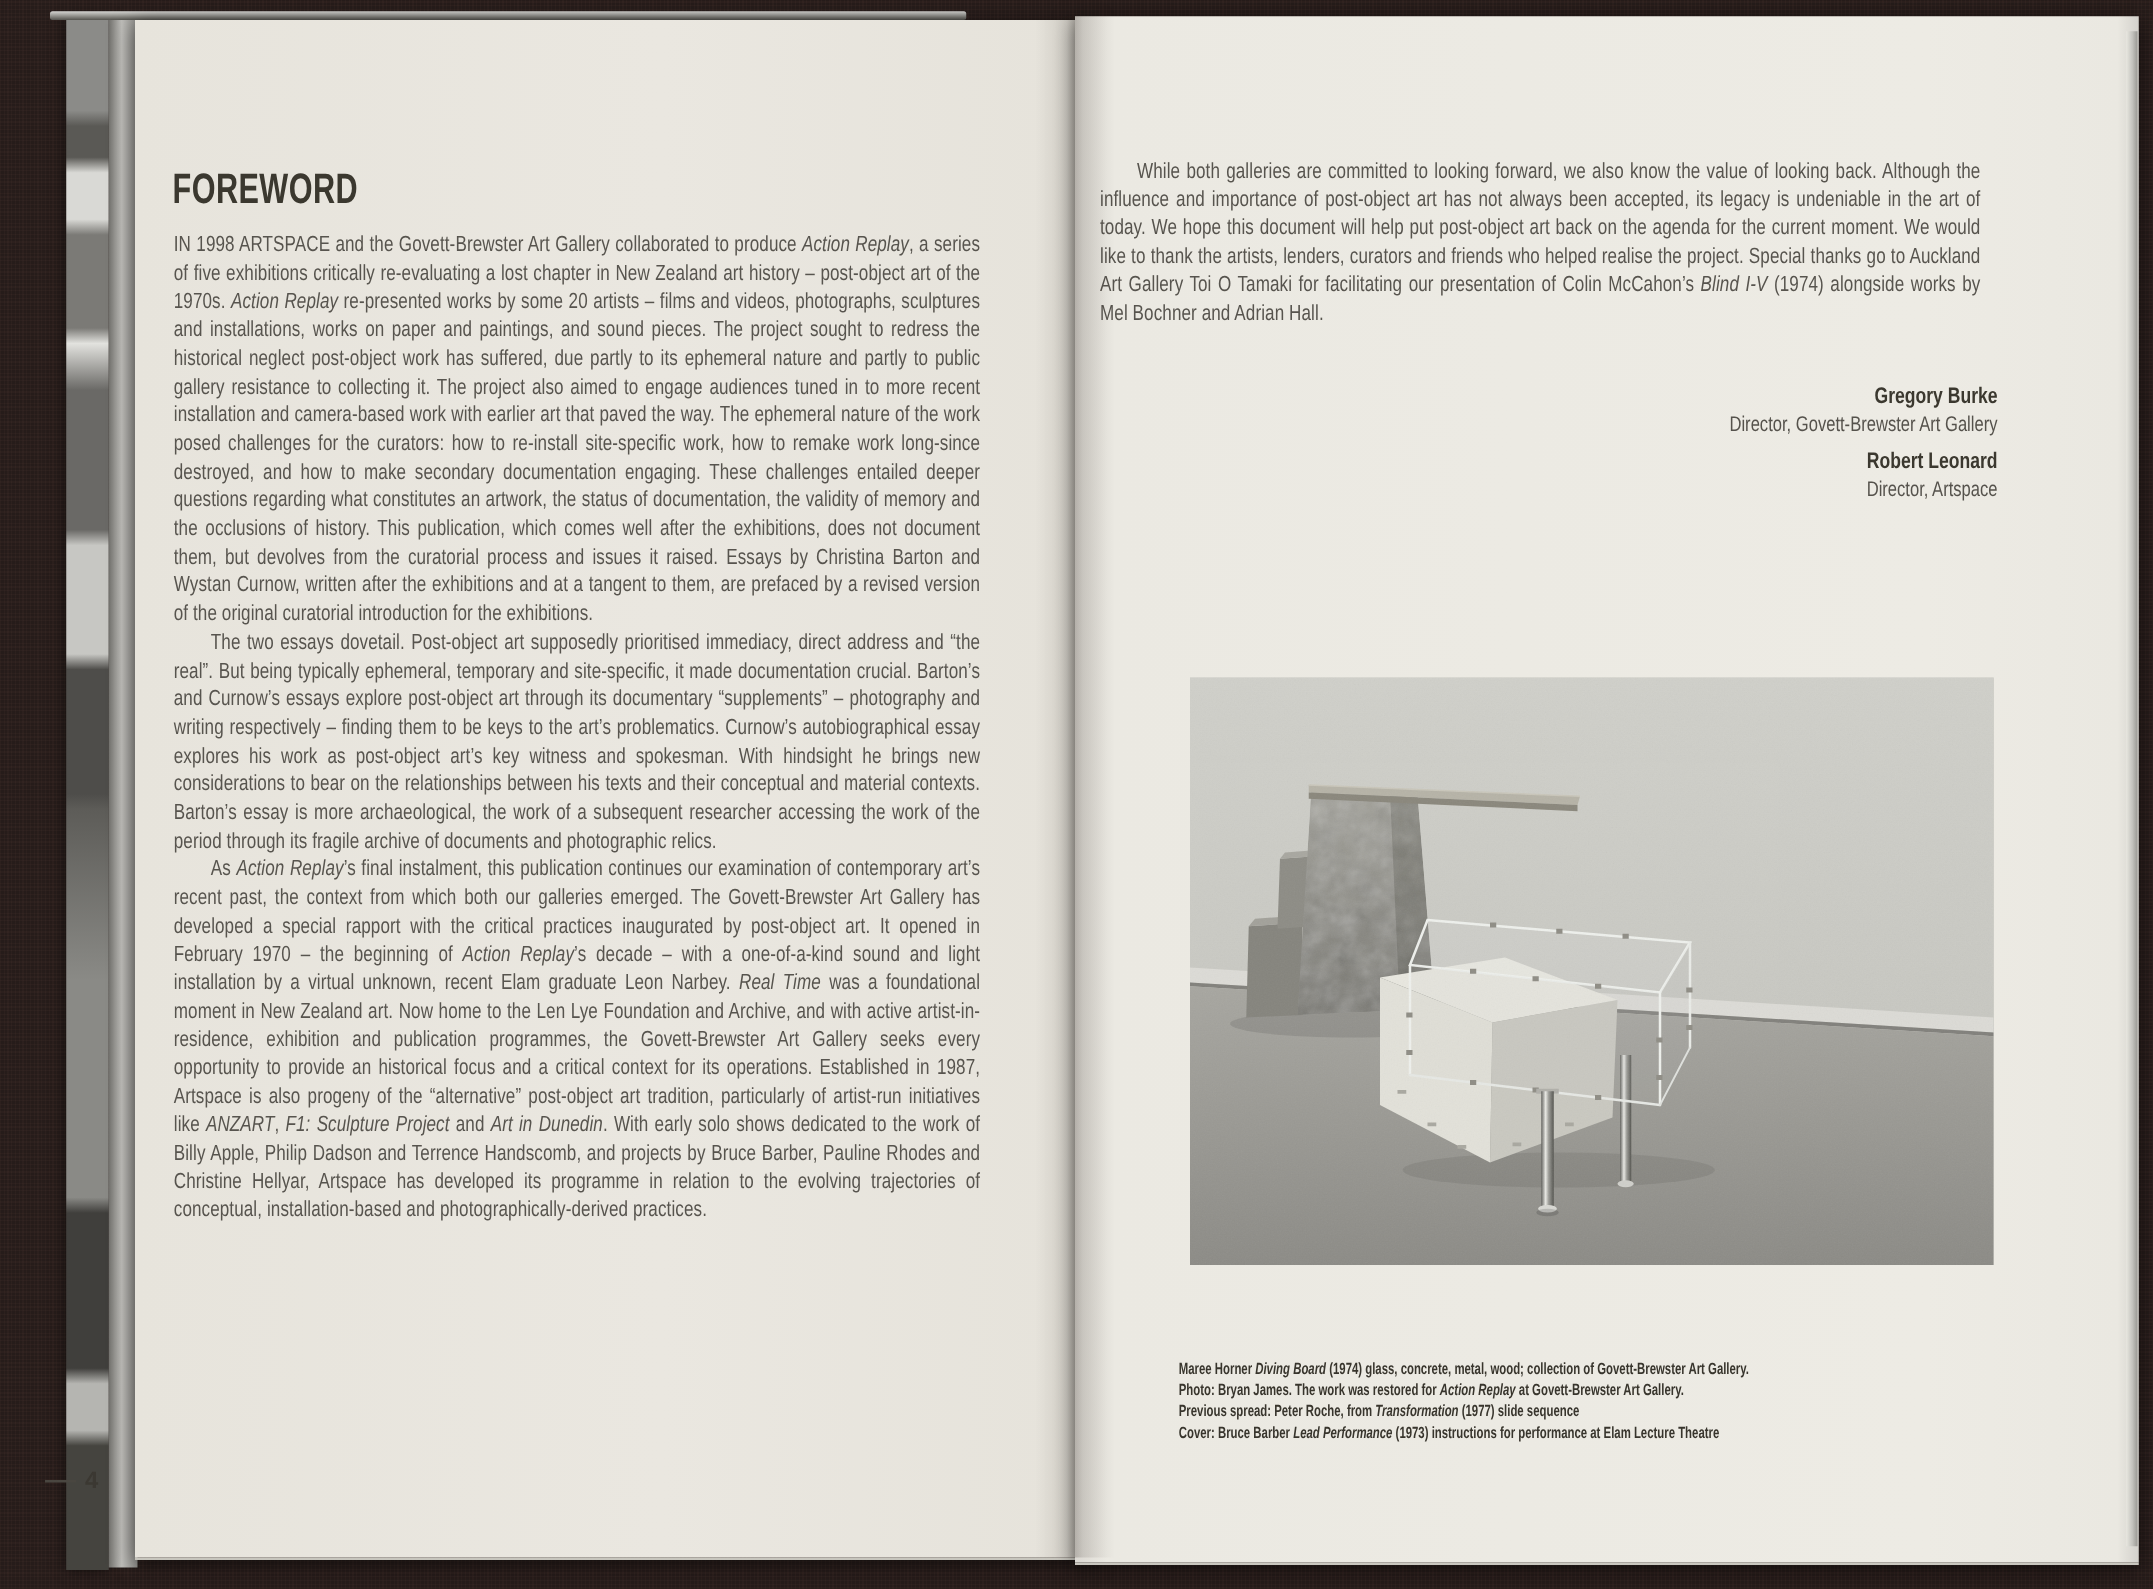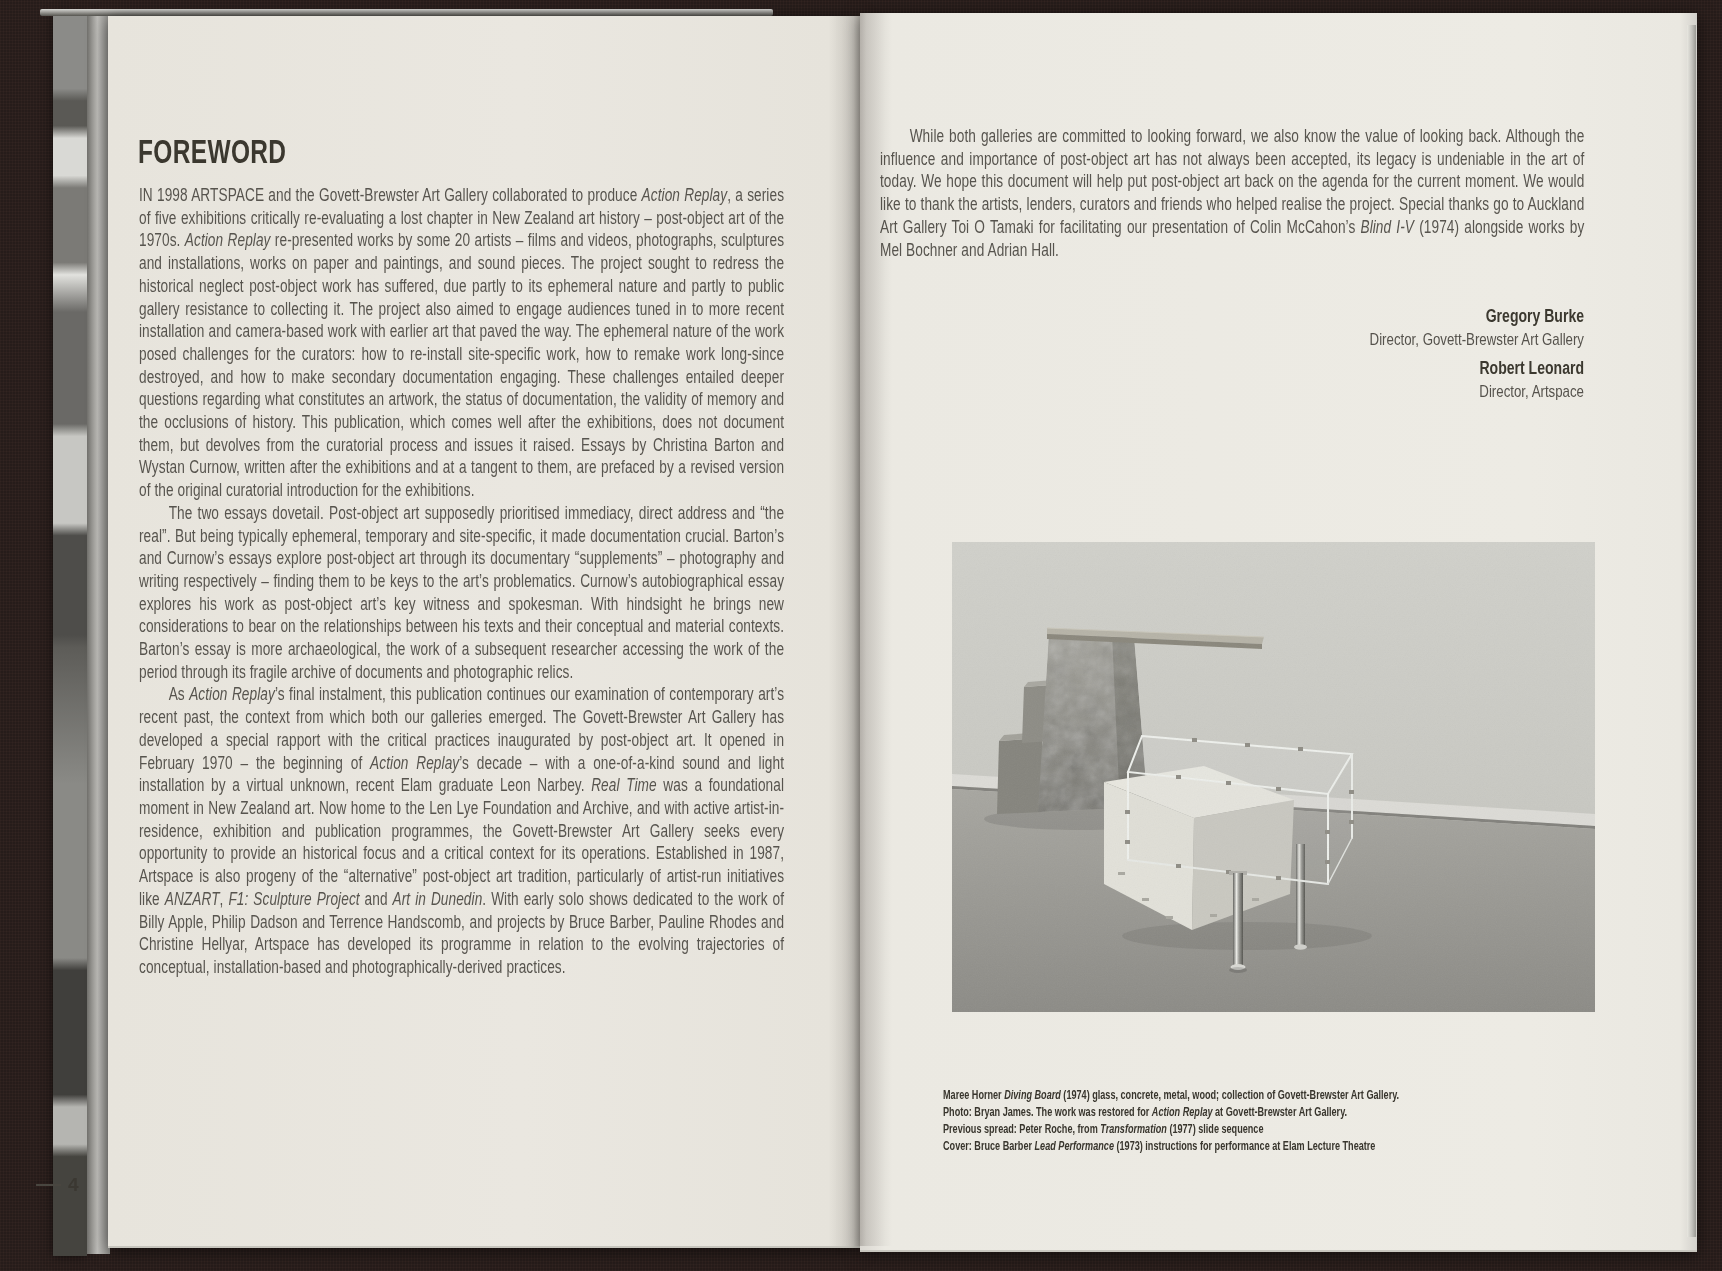--- a/index.html
+++ b/index.html
@@ -27,21 +27,21 @@
   .edge-stack{
     position:absolute;left:87px;top:14px;width:23px;height:1240px;
     background:linear-gradient(90deg,#71706c,#c0bfbb 45%,#92918d 100%);
   }
   .edge-top{
     position:absolute;left:40px;top:9px;width:733px;height:7px;
     background:linear-gradient(180deg,#d6d6d3,#8a8984 60%,#55544f);
     border-radius:2px;
   }
 
-  .page{position:absolute;box-shadow:0 3px 16px rgba(0,0,0,0.55);}
+  .page{position:absolute;box-shadow:0 3px 16px rgba(0,0,0,0.55);padding-left:14px;}
   .page-left{
     left:108px;top:16px;width:752px;height:1230px;
     background:linear-gradient(90deg,#e7e4dc 0%,#eae7e0 55%,#e6e3db 96%,#d9d6cf 100%);
     border-bottom:2px solid #c7c5bd;
   }
   .page-right{
     left:860px;top:13px;width:837px;height:1237px;
     background:linear-gradient(90deg,#dbd8d2 0%,#ebe9e2 3%,#edebe4 80%,#eae8e1 98%,#d3d1cc 100%);
     border-bottom:2px solid #c9c7bf;
   }

